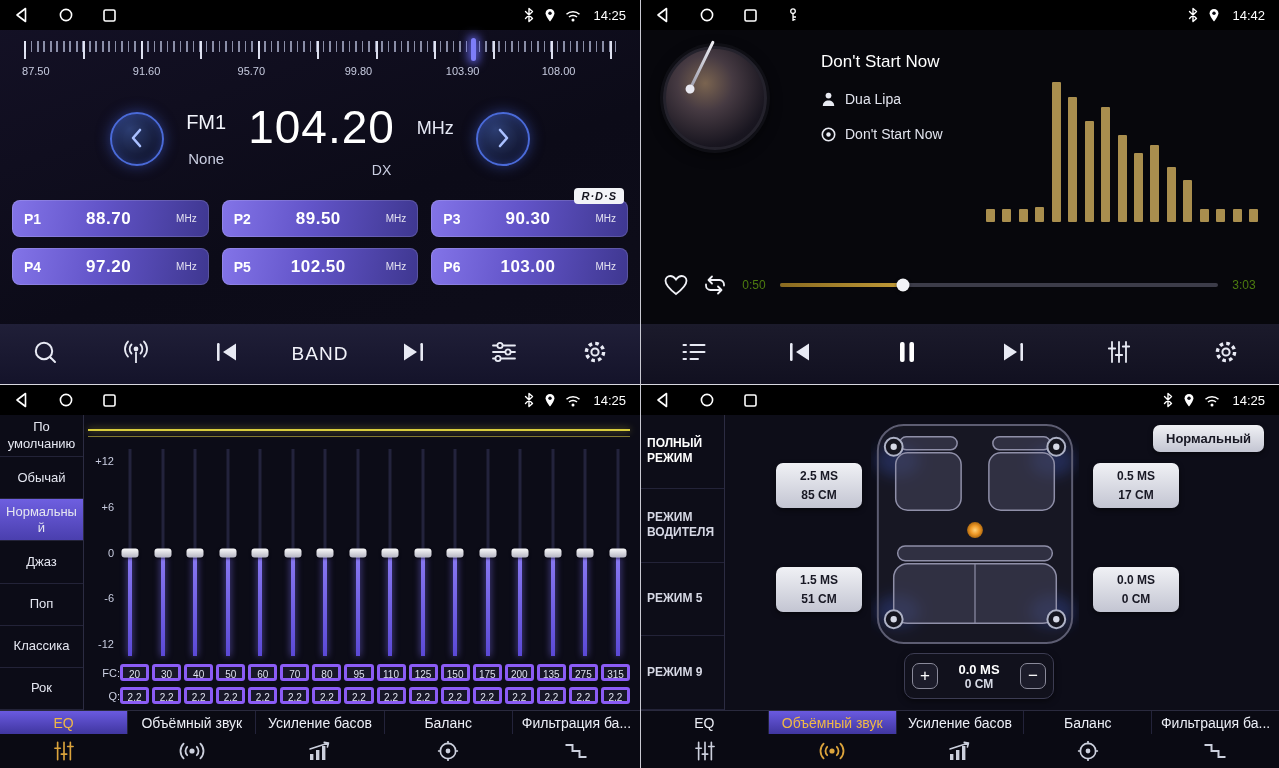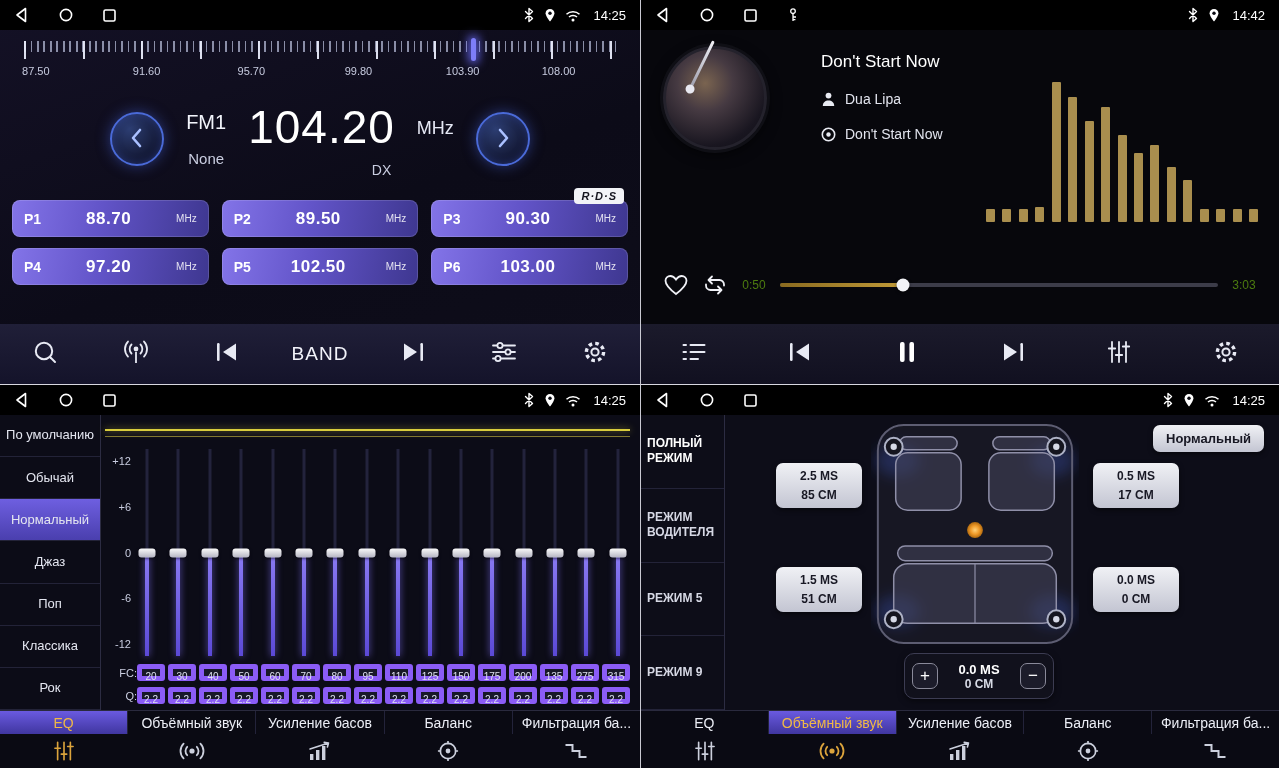--- a/index.html
+++ b/index.html
@@ -65,38 +65,38 @@
   .vbar{width:9px;background:#a98e4e;border-radius:1px}
   .progress-row{position:absolute;left:0;right:0;top:268px;height:34px;display:flex;align-items:center;gap:13px;padding:0 22px}
   .ptime{font-size:12px;color:#4d7c0f;min-width:26px;text-align:center}
   .ptrack{position:relative;flex:1;height:4px;border-radius:2px;background:#3c3c49;cursor:pointer}
   .pfill{position:absolute;left:0;top:0;bottom:0;border-radius:2px;background:linear-gradient(90deg,#8a6a20,#c09a38)}
   .pthumb{position:absolute;top:50%;transform:translate(-50%,-50%);width:13px;height:13px;border-radius:50%;background:#f2f3f7;box-shadow:0 1px 3px rgba(0,0,0,.6);cursor:pointer}
   .picon{display:inline-flex;cursor:pointer}
 
   
   .eq-content{position:absolute;top:30px;left:0;right:0;bottom:58px;display:flex}
-  .eq-sidebar{width:101px;border-right:1px solid #2c2c42;display:flex;flex-direction:column}
+  .eq-sidebar{width:84px;border-right:1px solid #2c2c42;display:flex;flex-direction:column}
   .eq-preset{flex:1;display:flex;align-items:center;justify-content:center;text-align:center;padding:2px 3px;font-size:13px;color:#e4e6f0;border-bottom:1px solid #232338;cursor:pointer;line-height:1.25;word-break:break-word}
   .eq-preset.active{background:linear-gradient(180deg,#6e5fe0,#4a3fae)}
   .eq-main{flex:1;display:flex;flex-direction:column;padding:0 8px 0 0}
   .curve-area{position:relative;height:32px;margin:0 2px 0 4px}
   .curve-line{position:absolute;left:0;right:0;height:2px;background:#d8cc3c;box-shadow:0 0 7px rgba(216,204,60,.65)}
   .curve-line.secondary{background:#82792f;height:1px;box-shadow:none}
   .slider-zone{flex:1;display:flex}
   .eq-axis{width:38px;display:flex;flex-direction:column;justify-content:space-between;align-items:flex-end;padding:8px 8px 14px 0;font-size:11px;color:#c9cde0}
   .eq-sliders{flex:1;display:flex;justify-content:space-between;padding:2px 6px 8px 0}
   .slider-col{position:relative;width:16px;height:100%;cursor:pointer}
   .rail-top{position:absolute;left:50%;transform:translateX(-50%);top:0;width:3px;background:#23233c}
   .rail-bottom{position:absolute;left:50%;transform:translateX(-50%);bottom:0;width:4px;background:linear-gradient(180deg,#8a7af2,#5b49d6);box-shadow:0 0 7px rgba(122,104,232,.75)}
   .sthumb{position:absolute;left:50%;transform:translate(-50%,-50%);width:17px;height:9px;border-radius:3px;background:linear-gradient(180deg,#fafafa,#b5b5c2);box-shadow:0 1px 3px rgba(0,0,0,.7)}
   .value-row{display:flex;align-items:center;margin:0 2px 6px 0}
   .row-label{width:36px;text-align:right;font-size:11px;color:#ccd0e2}
   .cells{flex:1;display:flex;gap:3px}
-  .cell{flex:1;height:17px;line-height:16px;text-align:center;font-size:10px;color:#dde0ee;background:#181828;border:5px solid #8b5cf6;border-radius:3px}
+  .cell{flex:1;height:17px;line-height:16px;text-align:center;font-size:10px;color:#dde0ee;background:#181828;border:3px solid #8b5cf6;border-radius:3px}
 
   
   .tabbar{position:absolute;left:0;right:0;bottom:0;height:58px;background:#0a0a13}
   .tab-labels{display:flex;height:24px;border-top:1px solid #2a2a3e}
   .tab{flex:1;display:flex;align-items:center;justify-content:center;font-size:14px;color:#eceef6;border-right:1px solid #23233a;cursor:pointer;white-space:nowrap;overflow:hidden}
   .tab:last-child{border-right:none}
   .tab.active{background:linear-gradient(180deg,#6a5ae0,#4036a0);color:#f0b945}
   .tab-icons{display:flex;height:34px;align-items:center}
   .tab-icon{flex:1;display:flex;align-items:center;justify-content:center;cursor:pointer;color:#ccd0dd}
   .tab-icon.active{color:#dca43c}

